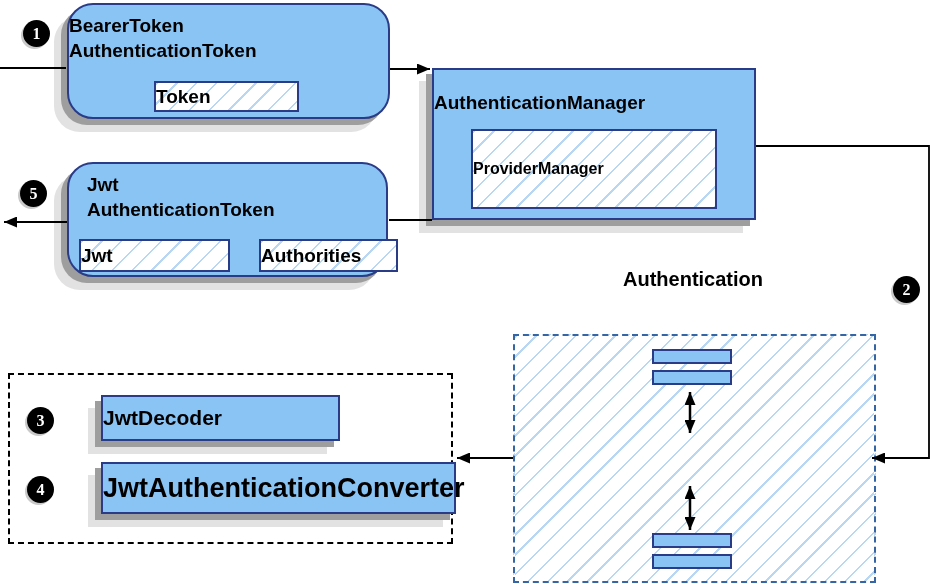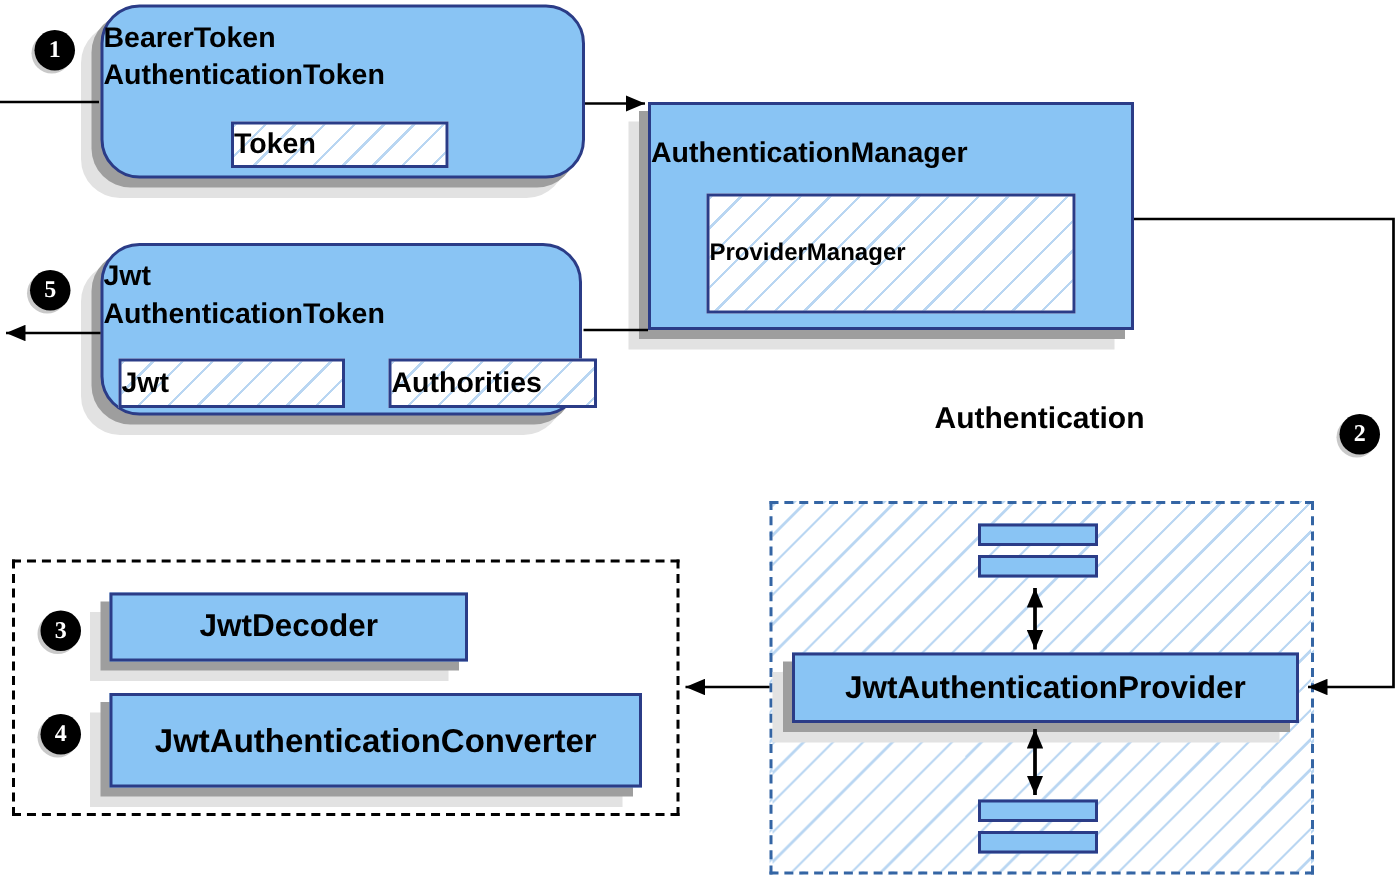--- a/index.html
+++ b/index.html
@@ -19,40 +19,40 @@
     background-color:#ffffff;
     background-image:repeating-linear-gradient(135deg,
       #B9D6F2 0px, #B9D6F2 1.6px, transparent 1.6px, transparent 14px);
   }
   .node-title { text-align:left; font-size:19px; line-height:25px; padding-top:8px; }
   .chip {
     position:absolute; box-sizing:border-box;
     border:2px solid #2B3C87; display:flex; align-items:center; justify-content:flex-start;
     font-size:19px;
   }
-  .center-label { display:flex; align-items:center; justify-content:center; }
+  .center-label { display:flex; align-items:center; justify-content:flex-start;margin-left:28px; }
   .badge {
     position:absolute; width:27px; height:27px; border-radius:50%;
     background:#000; color:#fff; display:flex; align-items:center; justify-content:center;
     font-family:"Liberation Serif", serif; font-size:16px; font-weight:bold;
     box-shadow:-2px 2px 0 #C9C9C9;
   }
   .bar {
     position:absolute; width:80px; height:15px; box-sizing:border-box;
     background:#89C4F4; border:2px solid #2B3C87;
   }
   
   #bearer   { left:67px;  top:3px;   width:323px; height:116px; }
   #bearer .chip   { left:85px; top:76px; width:145px; height:31px; }
 
   #authmgr  { left:432px; top:68px;  width:324px; height:152px; }
   #authmgr .node-title { padding-top:20px; }
   #authmgr .chip  { left:37px; top:59px; width:246px; height:80px; font-size:16px; }
 
-  #jwttoken { left:67px;  top:162px; width:321px; height:115px; }
+  #jwttoken { left:67px;  top:162px; width:321px; height:115px;padding-left:18px; }
   #jwttoken .chip-jwt  { left:10px;  top:75px; width:151px; height:33px; }
   #jwttoken .chip-auth { left:170px; top:75px; width:139px; height:33px;margin-left:20px; }
 
   #prov-label {
     position:absolute; left:555px; top:266px; width:276px;
     text-align:center; font-size:20px; line-height:26px;
   }
   #providers-box {
     position:absolute; box-sizing:border-box;
     left:513px; top:334px; width:363px; height:249px;
@@ -63,21 +63,21 @@
   #bar-b1 { left:652px; top:533px; }
   #bar-b2 { left:652px; top:554px; }
 
   #provider-node { left:528px; top:435px; width:338px; height:47px; font-size:21px; }
   #black-dash {
     position:absolute; box-sizing:border-box;
     left:8px; top:373px; width:445px; height:171px;
     border:2px dashed #000;
   }
   #decoder   { left:73px; top:395px; width:239px; height:46px; font-size:21px; }
-  #converter { left:73px; top:462px; width:355px; height:63px; font-size:22px; }
+  #converter { left:73px; top:462px; width:355px; height:52px; font-size:27px; }
 
   #badge-1 { left:23px;  top:20px;  }
   #badge-5 { left:20px;  top:180px; }
   #badge-2 { left:893px; top:276px; }
   #badge-3 { left:27px;  top:407px; }
   #badge-4 { left:27px;  top:476px; }
 
   #overlay { position:absolute; left:0; top:0; pointer-events:none; z-index:20; }
 </style>
 </head>
@@ -126,23 +126,20 @@
   <div id="prov-label">
     <div>Authentication</div>
   </div>
 
   <div class="hatch" id="providers-box"></div>
   <div class="bar" id="bar-t1"></div>
   <div class="bar" id="bar-t2"></div>
   <div class="bar" id="bar-b1"></div>
   <div class="bar" id="bar-b2"></div>
 
-  <div class="node shadow center-label" id="provider-node">
-    <span>JwtAuthenticationProvider</span>
-  </div>
 
   <div id="black-dash"></div>
 
   <div class="node shadow center-label" id="decoder">
     <span>JwtDecoder</span>
   </div>
 
   <div class="node shadow center-label" id="converter">
     <span>JwtAuthenticationConverter</span>
   </div>

